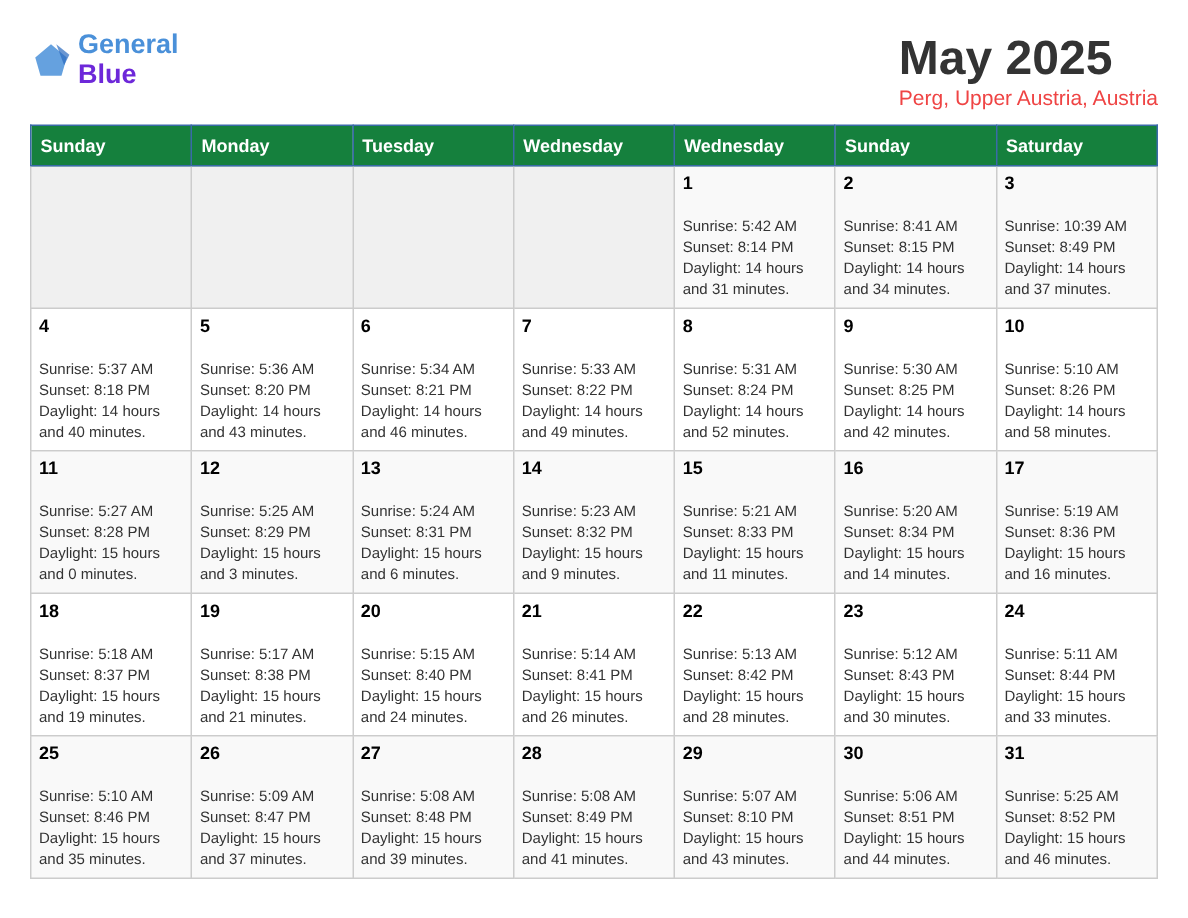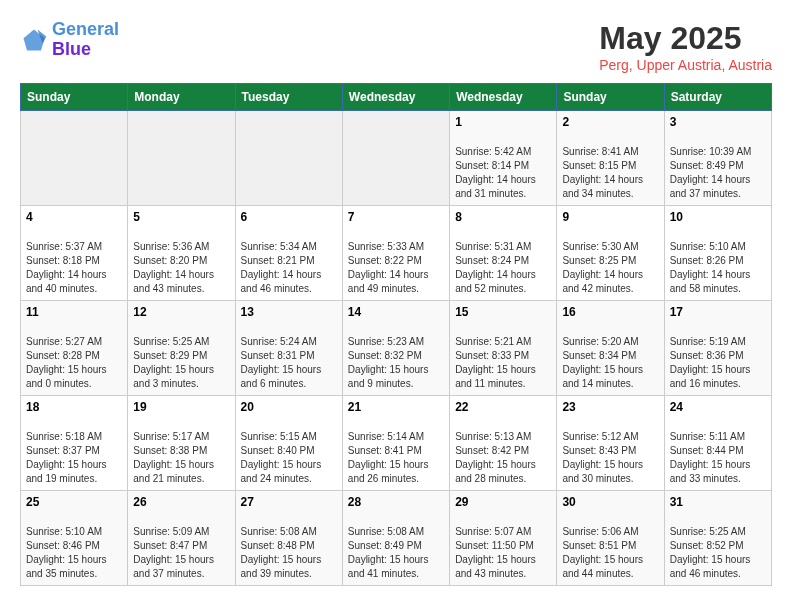--- a/index.html
+++ b/index.html
@@ -385,21 +385,21 @@
             <div>Sunrise: 5:08 AM</div>
             <div>Sunset: 8:49 PM</div>
             <div>Daylight: 15 hours</div>
             <div>and 41 minutes.</div>
           </div>
         </td>
         <td>
           <span class="day-num">29</span>
           <div class="day-info">
             <div>Sunrise: 5:07 AM</div>
-            <div>Sunset: 11:50 PM</div>
+            <div>Sunset: 8:10 PM</div>
             <div>Daylight: 15 hours</div>
             <div>and 43 minutes.</div>
           </div>
         </td>
         <td>
           <span class="day-num">30</span>
           <div class="day-info">
             <div>Sunrise: 5:06 AM</div>
             <div>Sunset: 8:51 PM</div>
             <div>Daylight: 15 hours</div>

